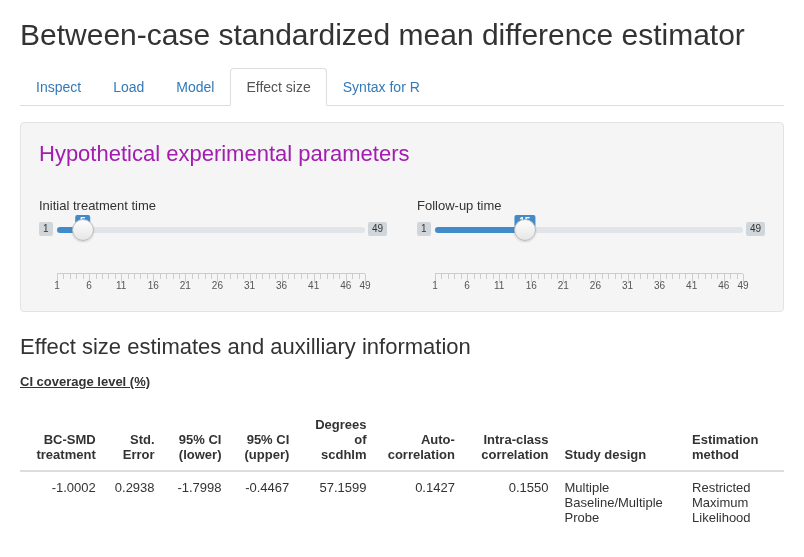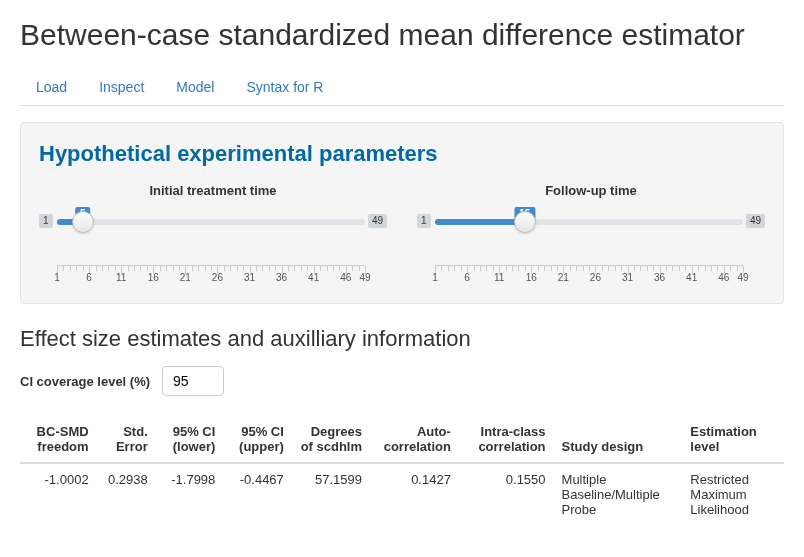--- a/index.html
+++ b/index.html
@@ -41,35 +41,34 @@
     }
     .well {
       background: #f5f5f5;
       border: 1px solid #e3e3e3;
       border-radius: 4px;
       padding: 18px;
       margin-bottom: 22px;
     }
     .well h3 {
       font-size: 22px;
-      font-weight: 700;
-      color: #0369a1;
-      margin-bottom: 16px;
+      font-weight: 400;
+      color: #a21caf;
+      margin-bottom: 31px;
     }
     .slider-row {
       display: flex;
       gap: 30px;
     }
     .slider-group { flex: 1; }
     .slider-label {
-      font-weight: 700;
+      font-weight: 400;
       font-size: 13px;
-      margin-bottom: 13px;
+      margin-bottom: 6px;
       display: block;
-      text-align: center;
     }
     .slider-wrap {
       position: relative;
       height: 26px;
     }
     .slider-endcap {
       position: absolute;
       top: 3px;
       background: #d1d6db;
       color: #333;
@@ -145,20 +144,21 @@
       font-size: 22px;
       font-weight: 500;
       color: #333;
       margin-bottom: 14px;
     }
     .ci-row {
       display: flex;
       align-items: center;
       gap: 12px;
       margin-bottom: 20px;
+      text-decoration: underline;
     }
     .ci-row label {
       font-weight: 700;
       font-size: 13px;
     }
     .ci-row input {
       width: 62px;
       padding: 6px 10px;
       border: 1px solid #ccc;
       border-radius: 4px;
@@ -184,27 +184,30 @@
       border-top: 1px solid #ddd;
     }
   </style>
 </head>
 <body>
 
 <h1>Between-case standardized mean difference estimator</h1>
 
 <ul class="nav-tabs" id="tabs">
     <li>
+      <a>Inspect</a>
+    </li>
+    <li>
       <a>Load</a>
-    </li>
-    <li>
-      <a>Inspect</a>
     </li>
     <li>
       <a>Model</a>
+    </li>
+    <li class="active">
+      <a>Effect size</a>
     </li>
     <li>
       <a>Syntax for R</a>
     </li>
   </ul>
 
 <div class="well">
   <h3>Hypothetical experimental parameters</h3>
   <div class="slider-row">
     <div class="slider-group">
@@ -355,35 +358,34 @@
           <div class="ticklabel" style="left: 100%;">49</div>
         </div>
     </div>
   </div>
 </div>
 
 <h3 class="section">Effect size estimates and auxilliary information</h3>
 
 <div class="ci-row">
   <label>CI coverage level (%)</label>
-  <input type="text" value="95" style="">
 </div>
 
 <table>
   <thead>
     <tr>
-      <th class="right">BC-SMD freedom</th>
+      <th class="right">BC-SMD treatment</th>
       <th class="right">Std. Error</th>
       <th class="right">95% CI (lower)</th>
       <th class="right">95% CI (upper)</th>
       <th class="right">Degrees of scdhlm</th>
       <th class="right">Auto-correlation</th>
       <th class="right">Intra-class correlation</th>
       <th>Study design</th>
-      <th>Estimation level</th>
+      <th>Estimation method</th>
     </tr>
   </thead>
   <tbody>
     <tr>
       <td class="right">-1.0002</td>
       <td class="right">0.2938</td>
       <td class="right">-1.7998</td>
       <td class="right">-0.4467</td>
       <td class="right">57.1599</td>
       <td class="right">0.1427</td>

